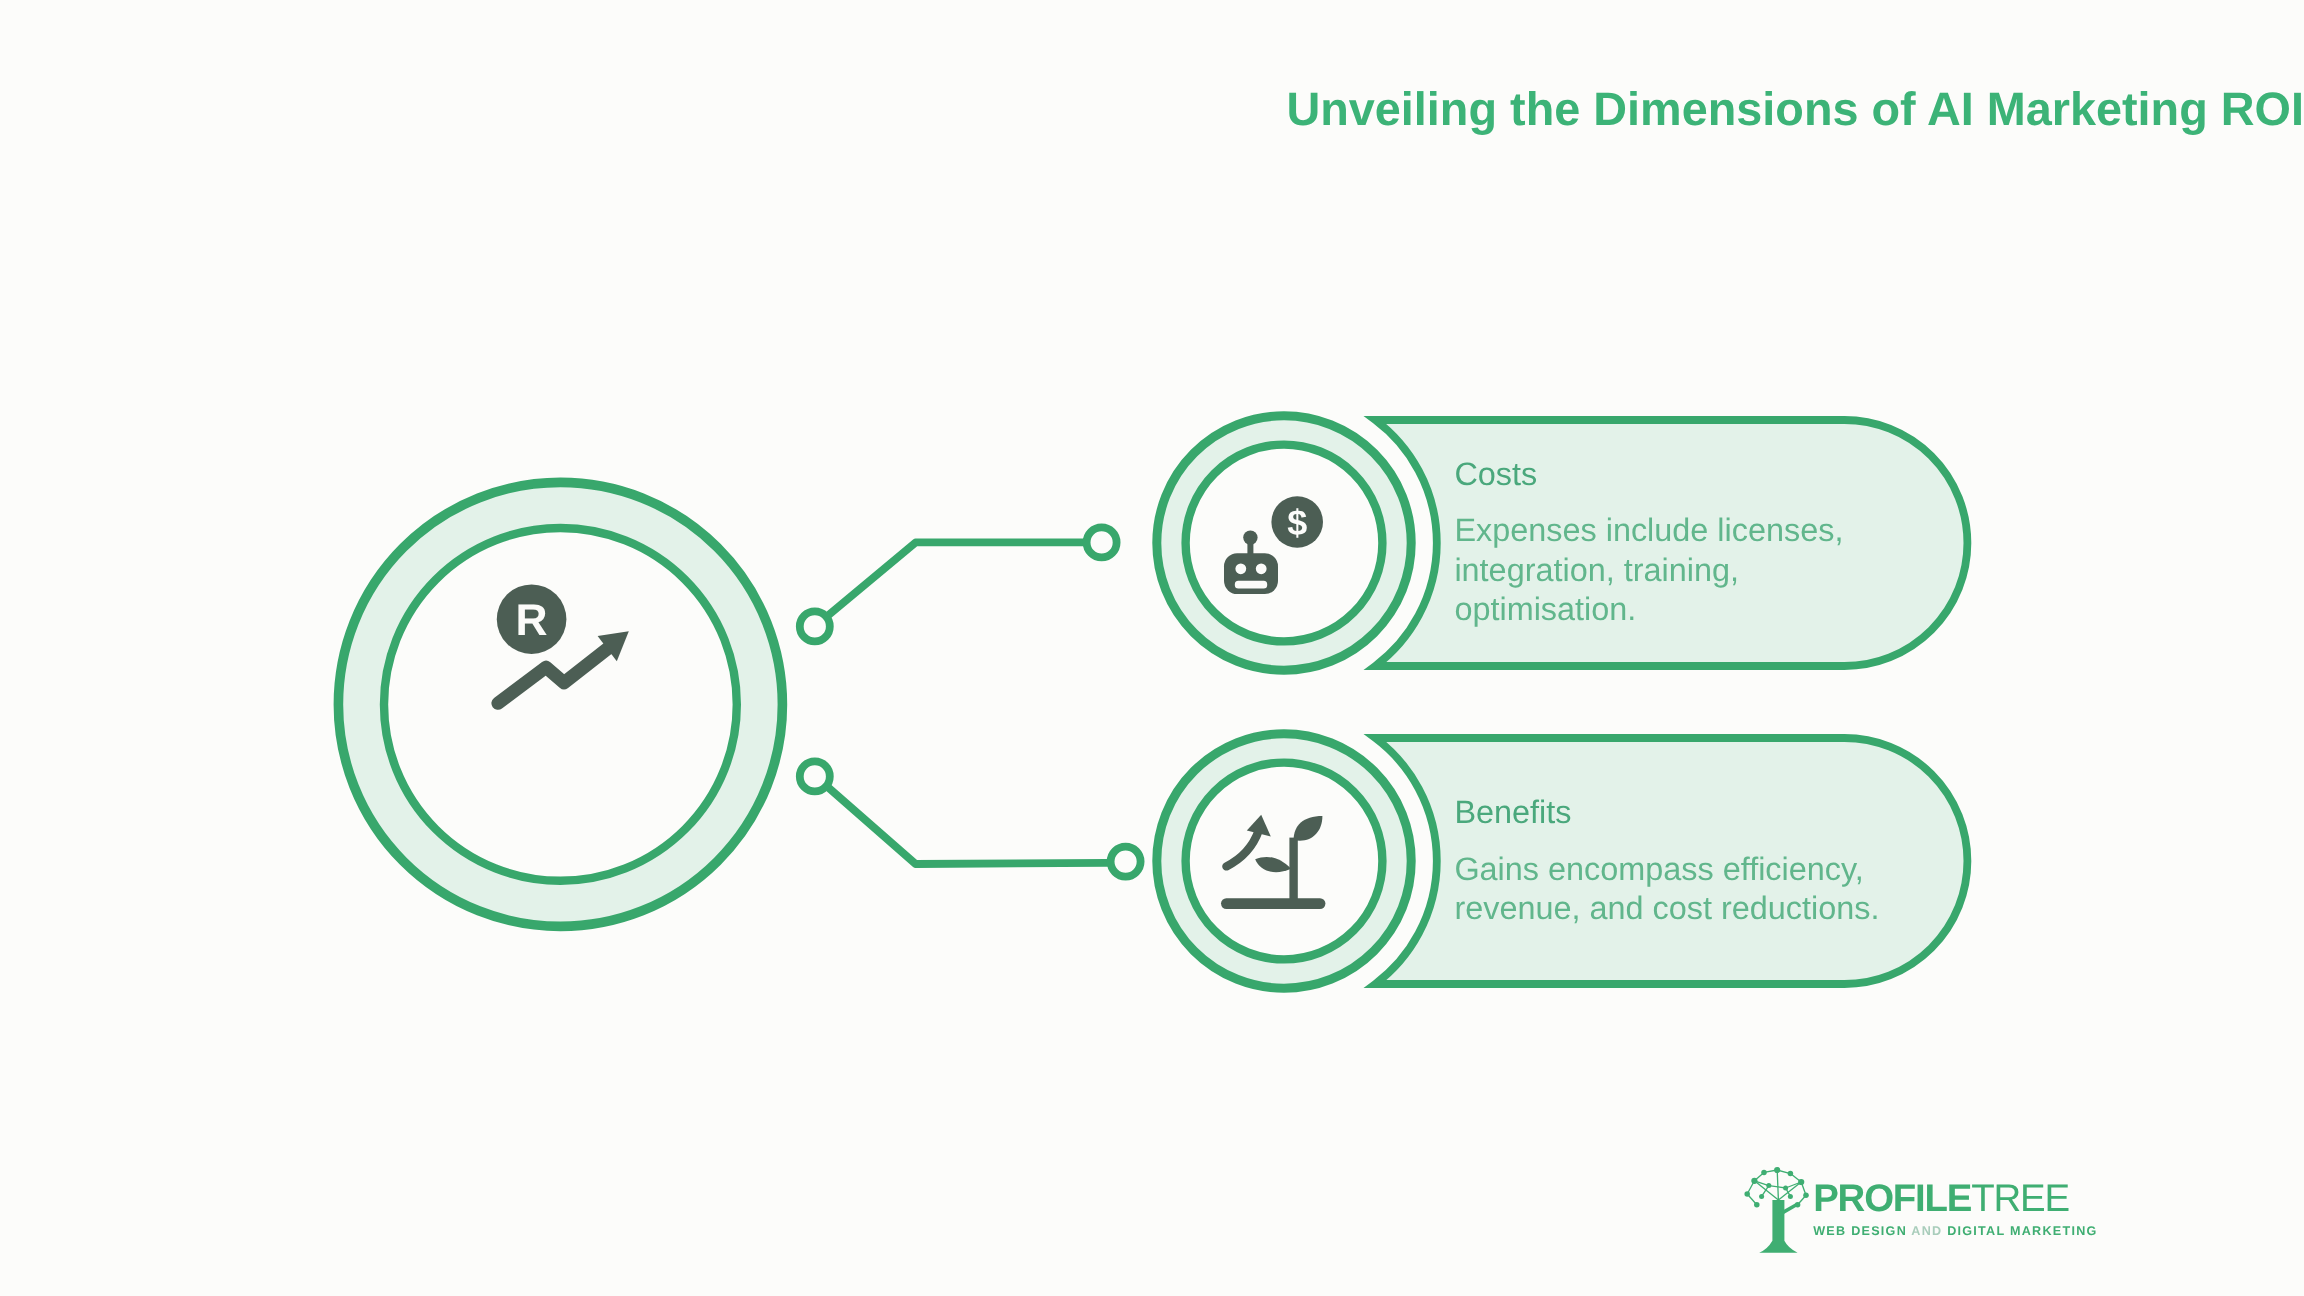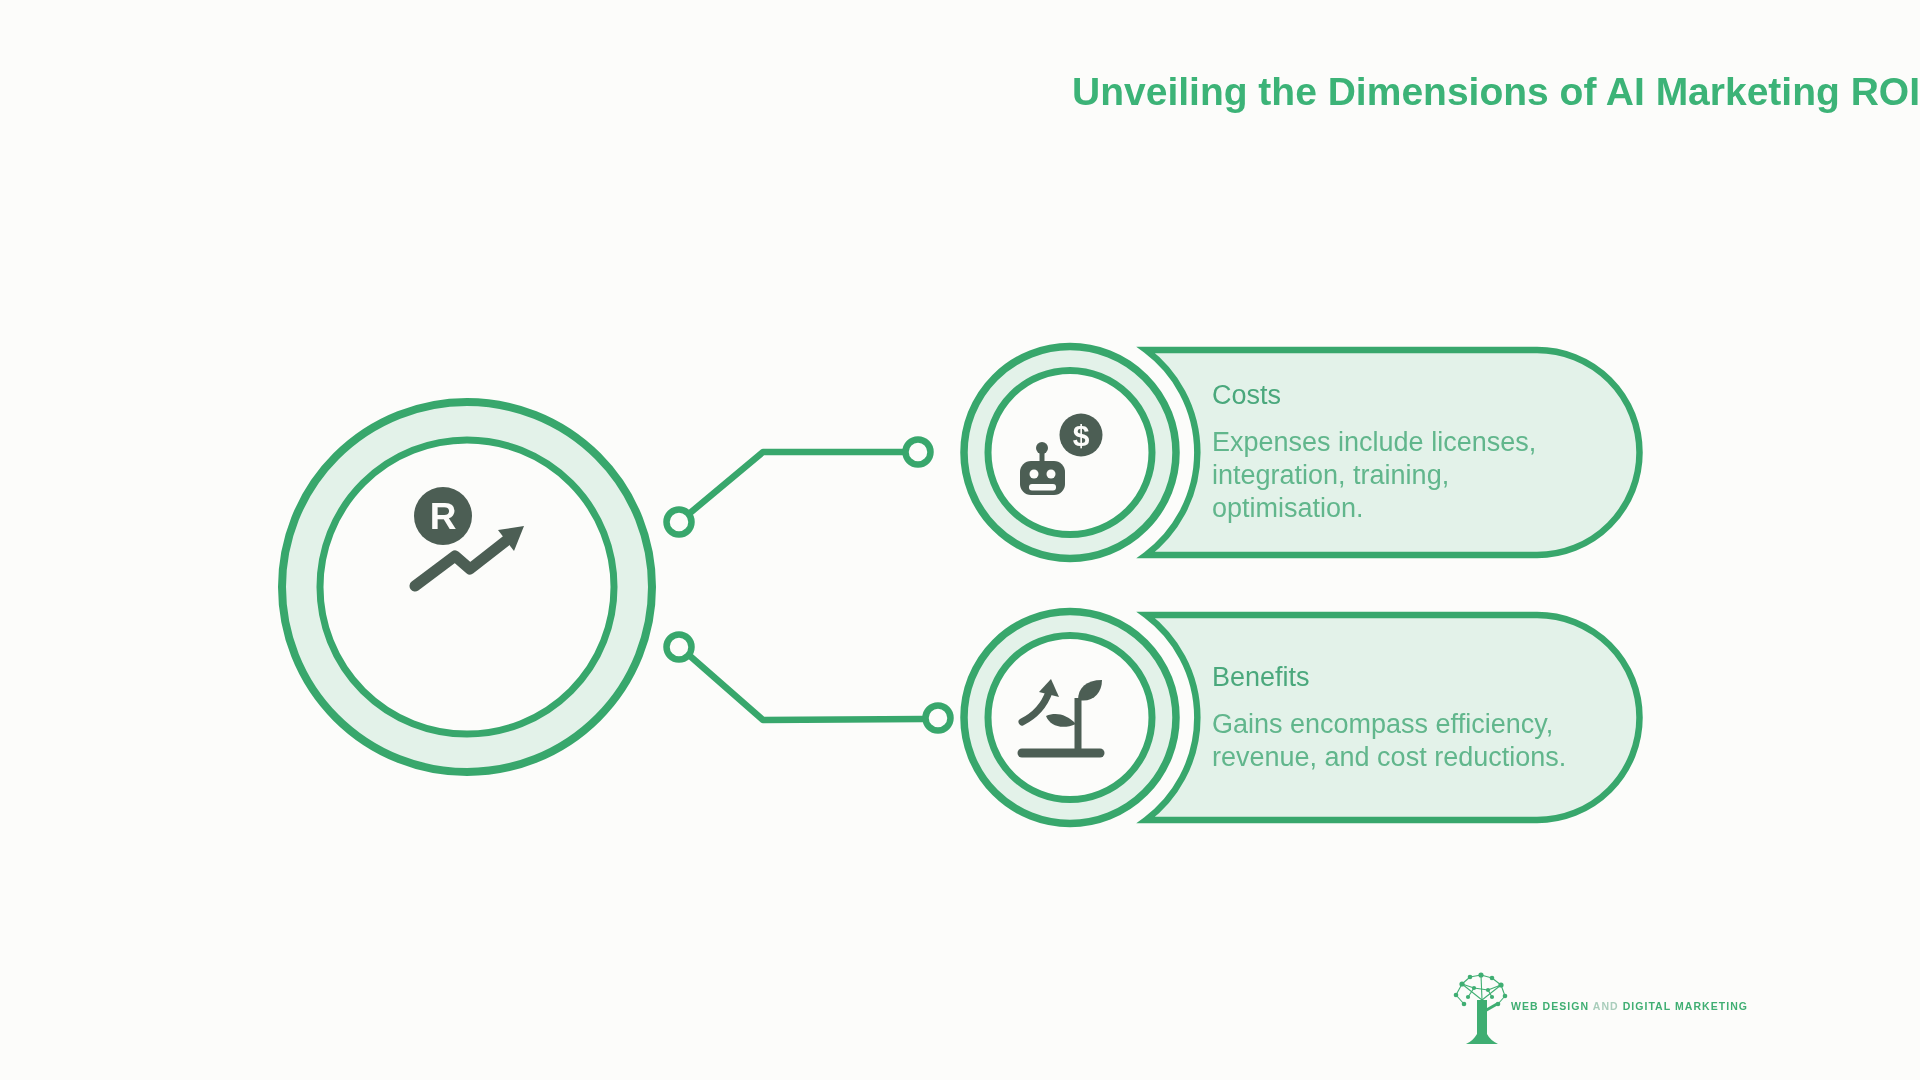--- a/index.html
+++ b/index.html
@@ -21,21 +21,21 @@
     flex-direction:column;justify-content:center;gap:16px;
   }
   .card-costs{top:350px;height:205px;}
   .card-benefits{top:615px;height:205px;}
   .card-title{font-size:27px;line-height:30px;color:#4aa87c;font-weight:400;}
   .card-body{font-size:27px;line-height:33px;color:#61b68c;font-weight:400;white-space:pre-line;}
   .logo{position:absolute;left:1511px;top:981px;width:260px;}
   .logo-word{font-size:32px;letter-spacing:-1px;color:#3fae72;line-height:34px;white-space:nowrap;}
   .logo-bold{font-weight:700;}
   .logo-light{font-weight:400;}
-  .logo-tagline{font-size:10.5px;font-weight:700;letter-spacing:1.05px;color:#3fae72;margin-top:19px;white-space:nowrap;}
+  .logo-tagline{font-size:10.5px;font-weight:700;letter-spacing:1.05px;color:#3fae72;margin-top:5px;white-space:nowrap;}
   .logo-and{color:#a9cdbb;}
   svg text{font-family:"Liberation Sans",sans-serif;}
 </style>
 </head>
 <body>
 
 <div class="canvas">
 
   <svg class="gfx" viewBox="0 0 1920 1080">
 
@@ -140,16 +140,17 @@
 optimisation.</div>
   </div>
 
   <div class="card card-benefits">
     <div class="card-title">Benefits</div>
     <div class="card-body">Gains encompass efficiency,
 revenue, and cost reductions.</div>
   </div>
 
   <div class="logo">
+    <div class="logo-word"><span class="logo-bold">PROFILE</span><span class="logo-light">TREE</span></div>
     <div class="logo-tagline"><span>WEB DESIGN</span> <span class="logo-and">AND</span> <span>DIGITAL MARKETING</span></div>
   </div>
 
 </div>
 
 </body></html>

